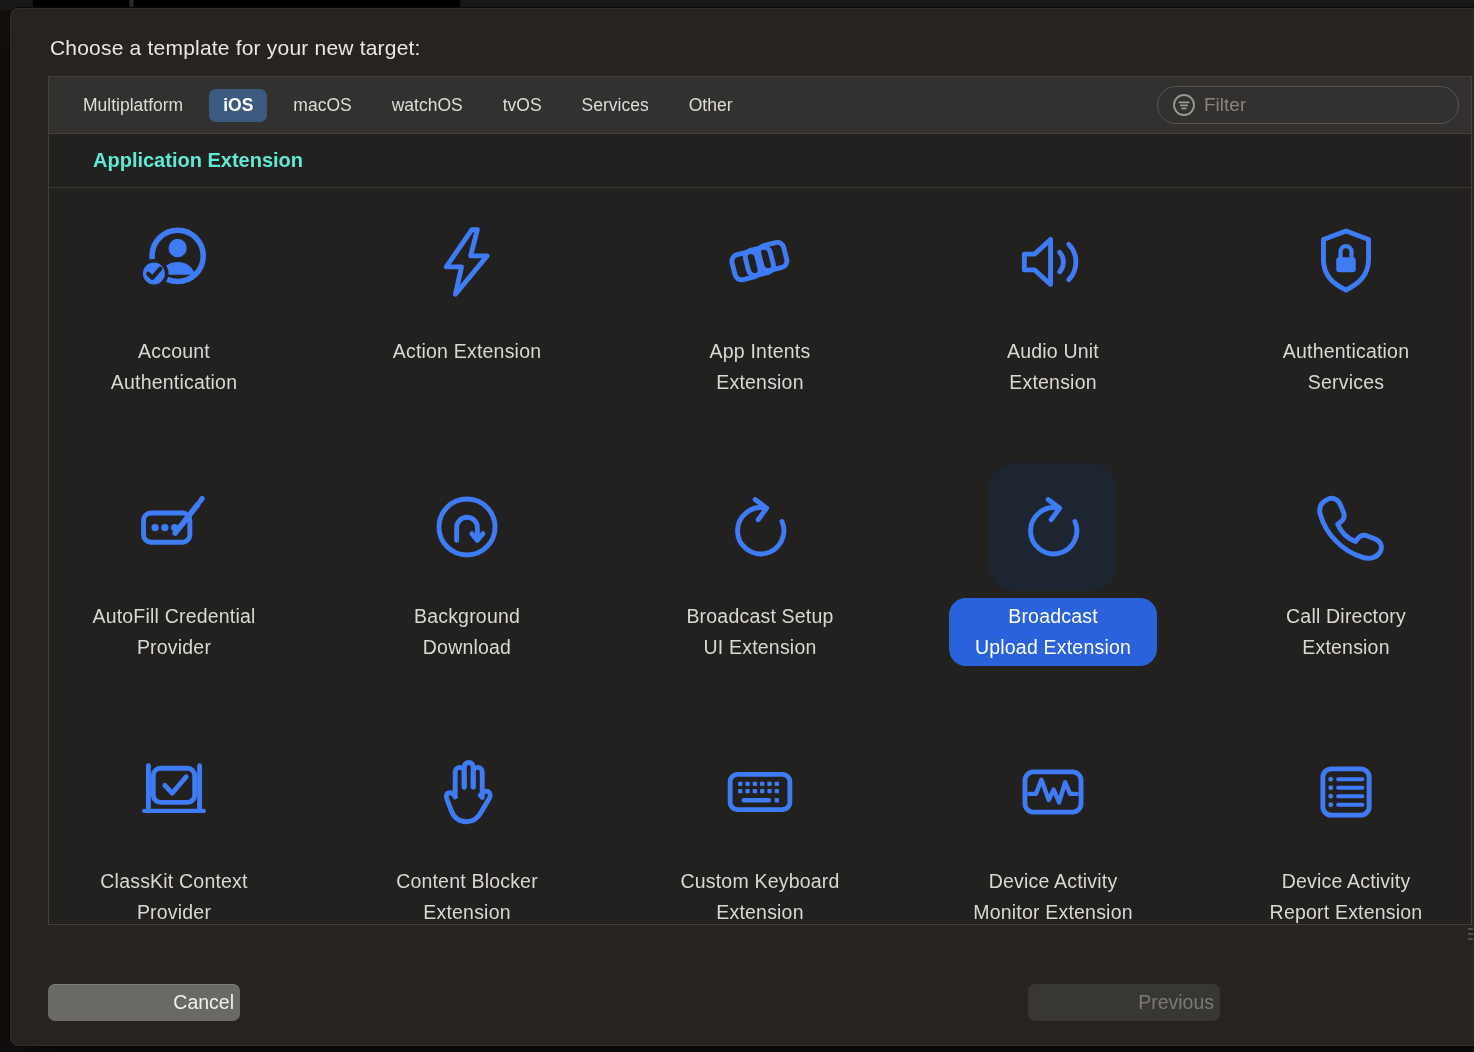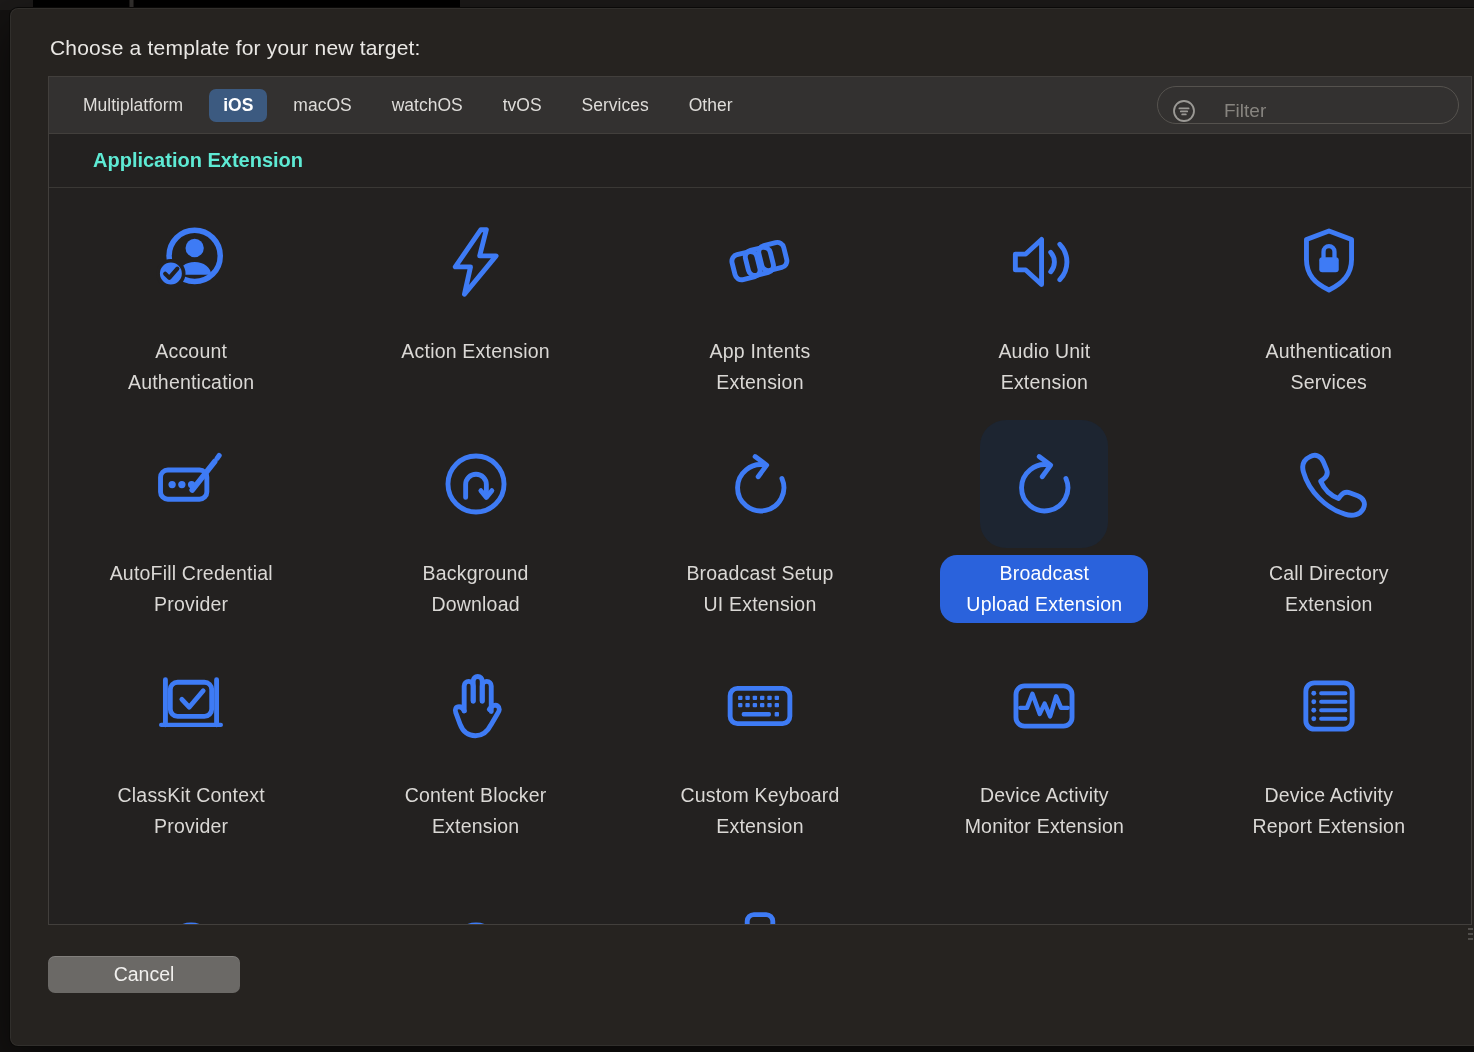--- a/index.html
+++ b/index.html
@@ -34,55 +34,55 @@
     height:57px;flex:0 0 57px;background:#333130;border-bottom:1px solid #423f3c;
     display:flex;align-items:center;padding:0 12px 0 20px;box-sizing:border-box;
   }
   .tabs{display:flex;align-items:center;gap:12px;}
   .tab{
     padding:6px 14px;font-size:17.5px;color:#dedcd9;border-radius:7px;
     font-weight:500;cursor:default;white-space:nowrap;
   }
   .tab.selected{background:var(--selected-tab-blue,#3c5a80);color:#ffffff;font-weight:700;}
   .filter{
-    margin-left:auto;display:flex;align-items:flex-end;gap:26px;
+    margin-left:auto;display:flex;align-items:center;gap:6px;
     height:38px;width:302px;border:1.5px solid #55524e;border-radius:20px;
     padding:0 14px;box-sizing:border-box;
   }
   .filter-ico{display:flex;align-items:center;}
   .filter-input{
     flex:1;background:transparent;border:none;outline:none;
     font-size:19px;color:#dddbd8;font-family:inherit;min-width:0;
   }
   .filter-input::placeholder{color:#87847f;}
   .section-header{
     height:53px;flex:0 0 53px;display:flex;align-items:center;padding-left:44px;
     border-bottom:1px solid #3a3835;font-size:20px;font-weight:700;color:#5eead4;
     background:var(--content-bg,#232120);
   }
   .grid{
     flex:1;overflow:hidden;position:relative;
     display:grid;grid-template-columns:repeat(5,1fr);grid-auto-rows:222px;
-    padding-top:10px;box-sizing:border-box;background:var(--content-bg,#232120);
+    padding-top:10px;box-sizing:border-box;background:var(--content-bg,#232120);gap:43px;
   }
   .cell{display:flex;flex-direction:column;align-items:center;}
   .icon-box{
     width:128px;height:128px;border-radius:26px;
     display:flex;align-items:center;justify-content:center;
   }
   .cell.selected .icon-box{background:var(--selected-tile-bg,#1d2531);}
   .label{
     margin-top:7px;text-align:center;font-size:19.5px;line-height:31px;
     color:#dad8d5;padding:3px 26px;border-radius:17px;letter-spacing:.2px;
   }
   .cell.selected .label{background:var(--selection-blue,#2a62dc);color:#ffffff;}
 
   .btn{
-    position:absolute;top:948px;height:37px;border:none;border-radius:7px;
-    font-size:19.5px;font-family:inherit;font-weight:500;cursor:default;
+    position:absolute;top:976px;height:37px;border:none;border-radius:7px;
+    font-size:19.5px;font-family:inherit;font-weight:500;cursor:default;text-align:right;
   }
   .btn.cancel{left:38px;width:192px;background:#6b6966;color:#f1f0ee;
     box-shadow:inset 0 1px 0 rgba(255,255,255,0.15);}
   .btn.previous{left:1018px;width:192px;background:#393734;color:#7c7a77;}
   .btn.next{left:1227px;width:191px;color:#ffffff;
     background:linear-gradient(var(--next-blue,#3463de),var(--next-blue,#3463de));
     box-shadow:inset 0 1px 0 rgba(255,255,255,0.22);}
   .edge-artifact{position:absolute;right:0;top:925px;width:7px;height:40px;opacity:.5;}
   .edge-artifact span{display:block;height:2px;background:#7a7874;margin:3px 0 0 1px;width:5px;}
 </style>
@@ -375,19 +375,20 @@
                 <circle cx="32" cy="51" r="18.5"></circle>
    <path d="M16.5 41.5 C23 53 37 52 47.5 42.5"></path>
               </g>
             </svg>
           </div>
         </div>
       </div>
   </div>
 
   <button class="btn cancel">Cancel</button>
+  <button class="btn previous" disabled="">Previous</button>
 </div>
 
 <div class="edge-artifact">
     <span></span>
     <span></span>
     <span></span>
   </div>
 
 </body></html>

